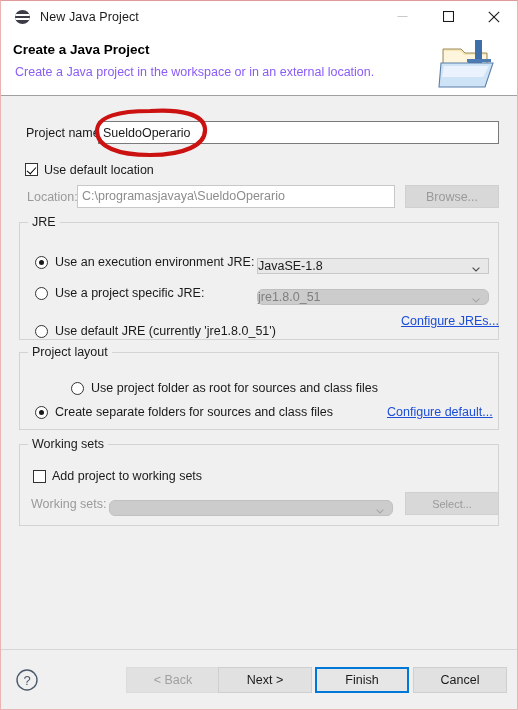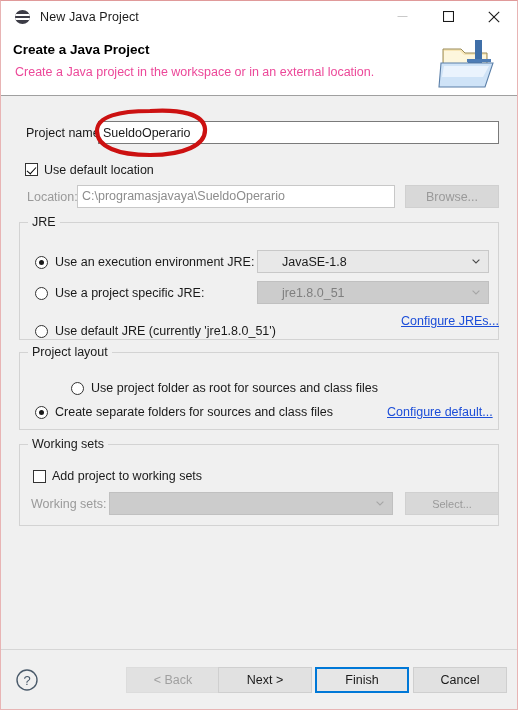--- a/index.html
+++ b/index.html
@@ -59,21 +59,21 @@
     width: 516px; height: 63px;
     background: #ffffff;
     border-bottom: 1px solid #a0a0a0;
   }
   #header-title {
     position: absolute; left: 12px; top: 9px;
     font-size: 13.5px; font-weight: bold; color: #000000;
   }
   #header-sub {
     position: absolute; left: 14px; top: 32px;
-    font-size: 12.5px; color: #ec4899;
+    font-size: 12.5px; color: #8b5cf6;
   }
   #header-icon {
     position: absolute; right: 14px; top: 4px;
     width: 66px; height: 54px;
   }
 
   
   #body {
     position: absolute; left: 0; top: 96px;
     width: 516px; height: 552px;
@@ -144,26 +144,26 @@
     width: 13px; height: 13px; border-radius: 50%;
     border: 1px solid #333333; background: #ffffff;
     position: relative; flex: 0 0 auto; margin-right: 7px;
   }
   .rad.sel::after {
     content: ""; position: absolute; left: 3px; top: 3px;
     width: 5px; height: 5px; border-radius: 50%; background: #1a1a1a;
   }
 
   .combo {
-    position: absolute; height: 23px;
+    position: absolute; height: 16px;
     background: #e8e8e8; border: 1px solid #c8c8c8;
     font-size: 12.5px; color: #1a1a1a;
-    display: flex; align-items: center; padding-left: 24px;
-  }
-  .combo.dis { background: #cccccc; border-color: #c0c0c0; color: #7f7f7f; }
+    display: flex; align-items: center; padding-left: 0; margin-top: 8px;
+  }
+  .combo.dis { background: #cccccc; border-color: #c0c0c0; color: #7f7f7f; border-radius: 6px; }
   .combo .chev {
     position: absolute; right: 8px; top: 8px;
     width: 8px; height: 5px;
   }
   .link {
     position: absolute; font-size: 12.5px; color: #1d4ed8;
     text-decoration: underline; cursor: pointer;
   }
 
   

